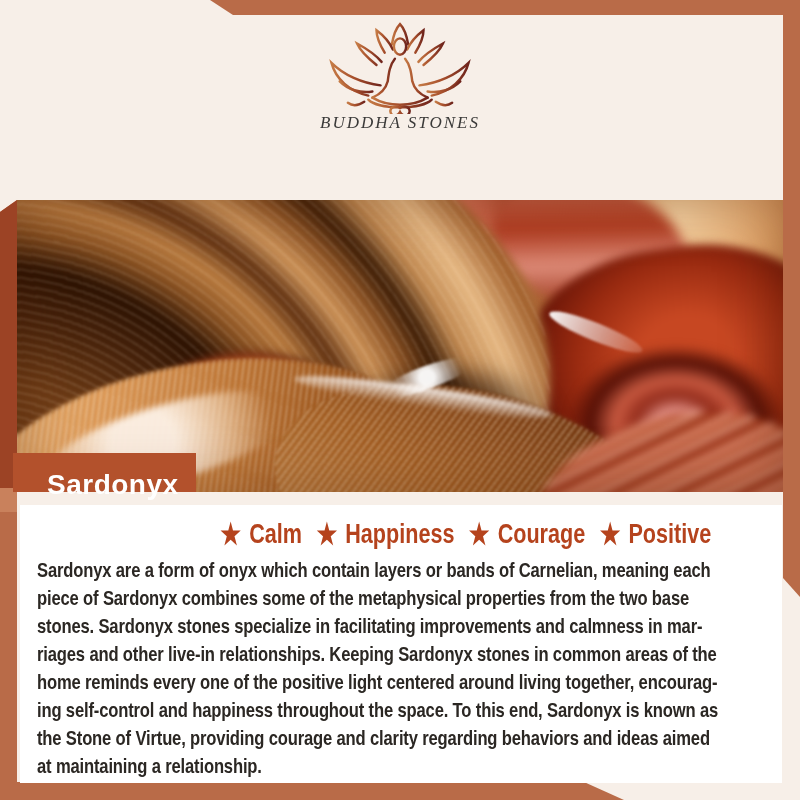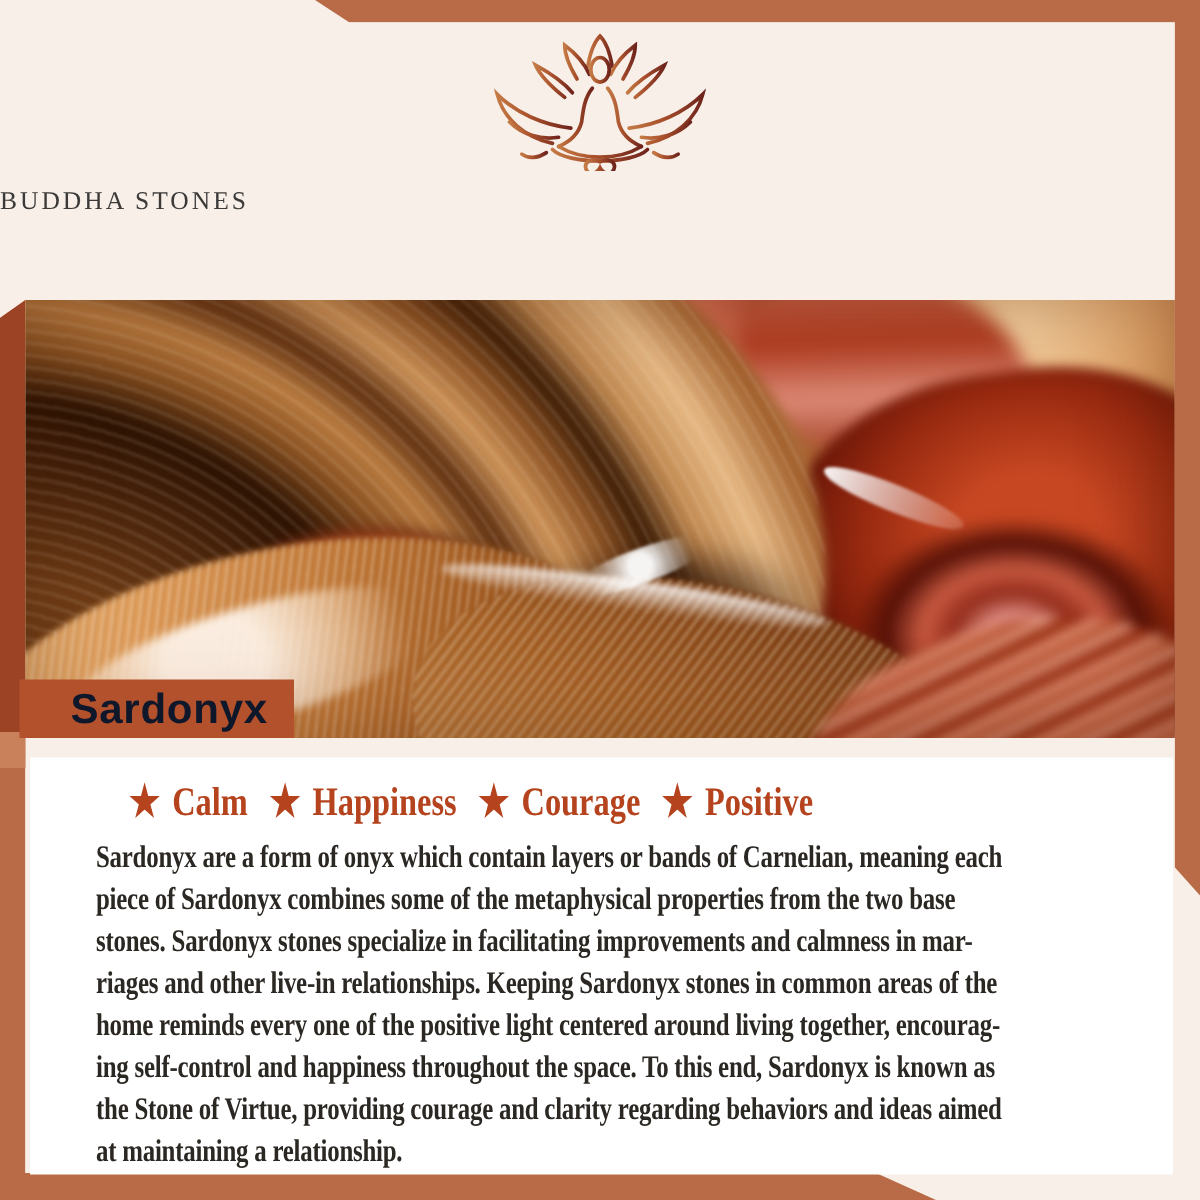--- a/index.html
+++ b/index.html
@@ -20,22 +20,22 @@
   .frame-bottom{position:absolute;left:0;bottom:0;width:624px;height:18px;background:var(--frame);
     clip-path:polygon(0 0,584px 0,624px 100%,0 100%);}
   .frame-left{position:absolute;left:0;top:200px;width:17px;height:600px;background:var(--frame);
     clip-path:polygon(0 12px,100% 0,100% 100%,0 100%);}
   .frame-left-dark{position:absolute;left:0;top:200px;width:17px;height:288px;background:var(--frame-left-dark);
     clip-path:polygon(0 12px,100% 0,100% 100%,0 100%);}
   .frame-left-light{position:absolute;left:0;top:488px;width:17px;height:24px;background:var(--frame-left-light);}
 
   
   .logo{position:absolute;left:50%;top:22px;transform:translateX(-50%);}
-  .brand{position:absolute;left:0;top:124px;width:100%;
-    font-family:"Liberation Serif",serif;font-size:17px;letter-spacing:2px;color:var(--brand-text);}
+  .brand{position:absolute;left:0;top:113px;width:100%;text-align:center;
+    font-family:"Liberation Serif",serif;font-size:17px;letter-spacing:2px;color:var(--brand-text);font-style:italic;}
   .title-band{position:absolute;left:163px;top:143px;width:475px;height:53px;background:var(--band);}
   .title-band h1{width:100%;text-align:center;line-height:53px;font-size:41px;font-weight:bold;
     color:var(--title);transform:scaleX(.78);transform-origin:center;letter-spacing:-.5px;white-space:nowrap;}
 
   
   .photo{position:absolute;left:17px;top:200px;width:766px;height:292px;overflow:hidden;background:#a86034;}
   .photo div{position:absolute;}
   .ph-base{inset:0;background:linear-gradient(100deg,#a86034 0%,#c08250 30%,#b5713c 55%,#9c4f26 80%,#8a3a18 100%);}
   .ph-topstrip{left:-2%;top:-4%;width:64%;height:24%;border-radius:50%;filter:blur(9px);
     background:linear-gradient(90deg,#7e5224,#a5732f 45%,#c08a4e 80%);}
@@ -72,30 +72,30 @@
   .ph-br-pink{right:-5%;top:74%;width:38%;height:60%;border-radius:50%;transform:rotate(-14deg);filter:blur(4px);
     background:repeating-linear-gradient(168deg,#dd8a6e 0 7px,#b5502f 7px 14px,#e8a48c 14px 19px,#982f12 19px 28px);}
   .ph-gloss1{left:47%;top:57%;width:13%;height:8%;border-radius:50%;transform:rotate(-20deg);filter:blur(1px);
     background:radial-gradient(circle,rgba(255,255,255,.95) 15%,rgba(255,255,255,0) 70%);}
   .ph-gloss2{left:69%;top:42%;width:13%;height:6%;border-radius:50%;transform:rotate(22deg);filter:blur(1px);
     background:linear-gradient(90deg,rgba(255,255,255,.95),rgba(255,255,255,.15));}
   .ph-vignette{inset:0;box-shadow:inset 0 0 60px rgba(70,25,5,.35);}
 
   
   .ribbon{position:absolute;left:13px;top:453px;width:183px;height:39px;background:var(--ribbon);}
-  .ribbon span{display:block;padding-left:34px;line-height:39px;color:#0f172a;font-size:28px;font-weight:bold;letter-spacing:.5px;}
+  .ribbon span{display:block;padding-left:34px;line-height:39px;color:#ffffff;font-size:28px;font-weight:bold;letter-spacing:.5px;margin-top:12px;}
 
   
   .panel{position:absolute;left:20px;top:505px;width:762px;height:278px;background:var(--panel);}
-  .features{margin-top:12px;text-align:left;white-space:nowrap;color:var(--features);
-    font-size:27px;font-weight:bold;font-family:Liberation Serif, serif;}
+  .features{margin-top:12px;text-align:right;white-space:nowrap;color:var(--features);
+    font-size:27px;font-weight:bold;}
   .features-inner{display:inline-block;transform:scaleX(.8);transform-origin:center;}
   .feat{margin:0 9px;}
   .star{font-size:29px;margin-right:10px;vertical-align:-1px;}
-  .description{margin-top:5px;padding-left:44px;font-family:Liberation Serif, serif;}
+  .description{margin-top:5px;padding-left:17px;}
   .desc-line{font-size:21px;font-weight:bold;color:var(--body-text);line-height:28px;white-space:nowrap;
     transform:scaleX(.79);transform-origin:left center;letter-spacing:-.2px;}
 </style>
 </head>
 <body>
 
 <div class="page">
 
   <div class="frame-top"></div>
   <div class="frame-right"></div>

